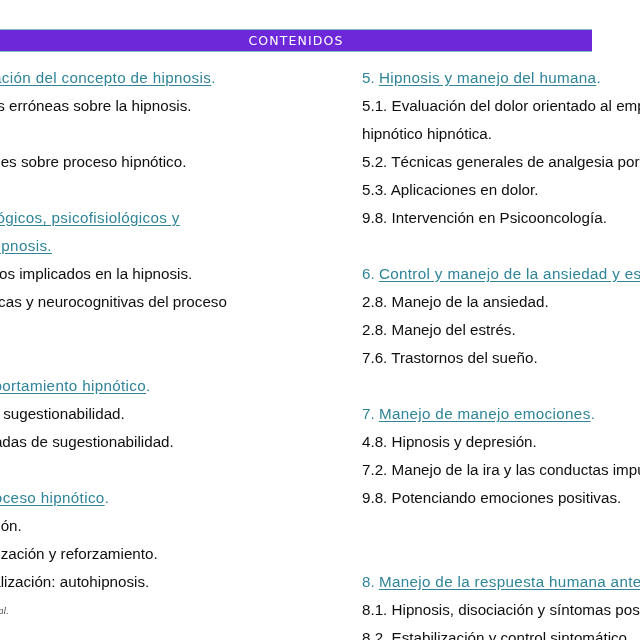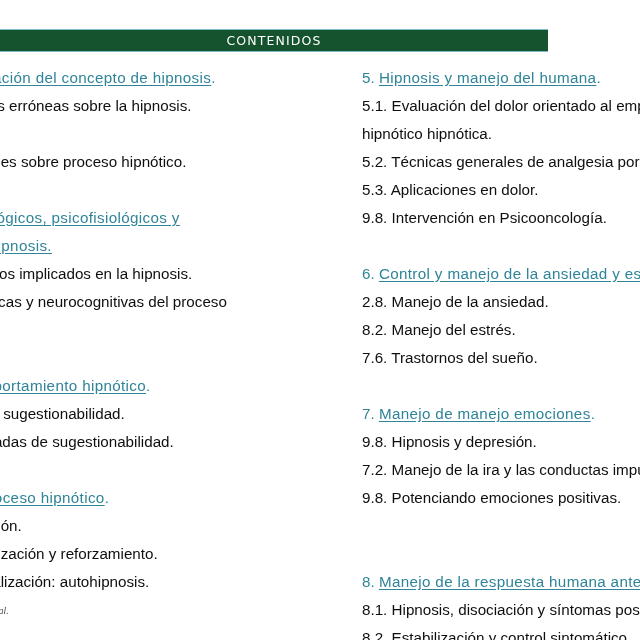--- a/index.html
+++ b/index.html
@@ -13,23 +13,23 @@
     font-family: "Liberation Sans", sans-serif;
     overflow: hidden;
     position: relative;
   }
 
   
   .banner {
     position: absolute;
     left: 0;
     top: 29px;
-    width: 548px;
+    width: 592px;
     height: 23px;
-    background: #14532d;
+    background: #6d28d9;
     border-top: 1px solid #7FBCC8;
     border-bottom: 1px solid #7FBCC8;
     box-sizing: border-box;
     display: flex;
     align-items: center;
     justify-content: center;
   }
   .banner-title {
     color: #FFFFFF;
     font-size: 12.5px;
@@ -139,25 +139,25 @@
   <div class="col col-right" id="col-right">
       <div class="item heading"><span class="num">5. </span><span class="ttl">Hipnosis y manejo del humana</span><span class="dot">.</span></div>
       <div class="item body-row"><span class="body-txt">5.1. Evaluación del dolor orientado al emple</span></div>
       <div class="item cont"><span class="body-txt">hipnótico hipnótica.</span></div>
       <div class="item body-row"><span class="body-txt">5.2. Técnicas generales de analgesia por su</span></div>
       <div class="item body-row"><span class="body-txt">5.3. Aplicaciones en dolor.</span></div>
       <div class="item body-row"><span class="body-txt">9.8. Intervención en Psicooncología.</span></div>
       <div class="item blank"></div>
       <div class="item heading"><span class="num">6. </span><span class="ttl">Control y manejo de la ansiedad y est</span></div>
       <div class="item body-row"><span class="body-txt">2.8. Manejo de la ansiedad.</span></div>
-      <div class="item body-row"><span class="body-txt">8.2. Manejo del estrés.</span></div>
+      <div class="item body-row"><span class="body-txt">2.8. Manejo del estrés.</span></div>
       <div class="item body-row"><span class="body-txt">7.6. Trastornos del sueño.</span></div>
       <div class="item blank"></div>
       <div class="item heading"><span class="num">7. </span><span class="ttl">Manejo de manejo emociones</span><span class="dot">.</span></div>
-      <div class="item body-row"><span class="body-txt">9.8. Hipnosis y depresión.</span></div>
+      <div class="item body-row"><span class="body-txt">4.8. Hipnosis y depresión.</span></div>
       <div class="item body-row"><span class="body-txt">7.2. Manejo de la ira y las conductas impuls</span></div>
       <div class="item body-row"><span class="body-txt">9.8. Potenciando emociones positivas.</span></div>
       <div class="item blank"></div>
       <div class="item blank"></div>
       <div class="item heading"><span class="num">8. </span><span class="ttl">Manejo de la respuesta humana ante </span></div>
       <div class="item body-row"><span class="body-txt">8.1. Hipnosis, disociación y síntomas postra</span></div>
       <div class="item body-row"><span class="body-txt">8.2. Estabilización y control sintomático.</span></div>
     </div>
 
   <div class="footer">lada y sin carácter oficial.</div>

